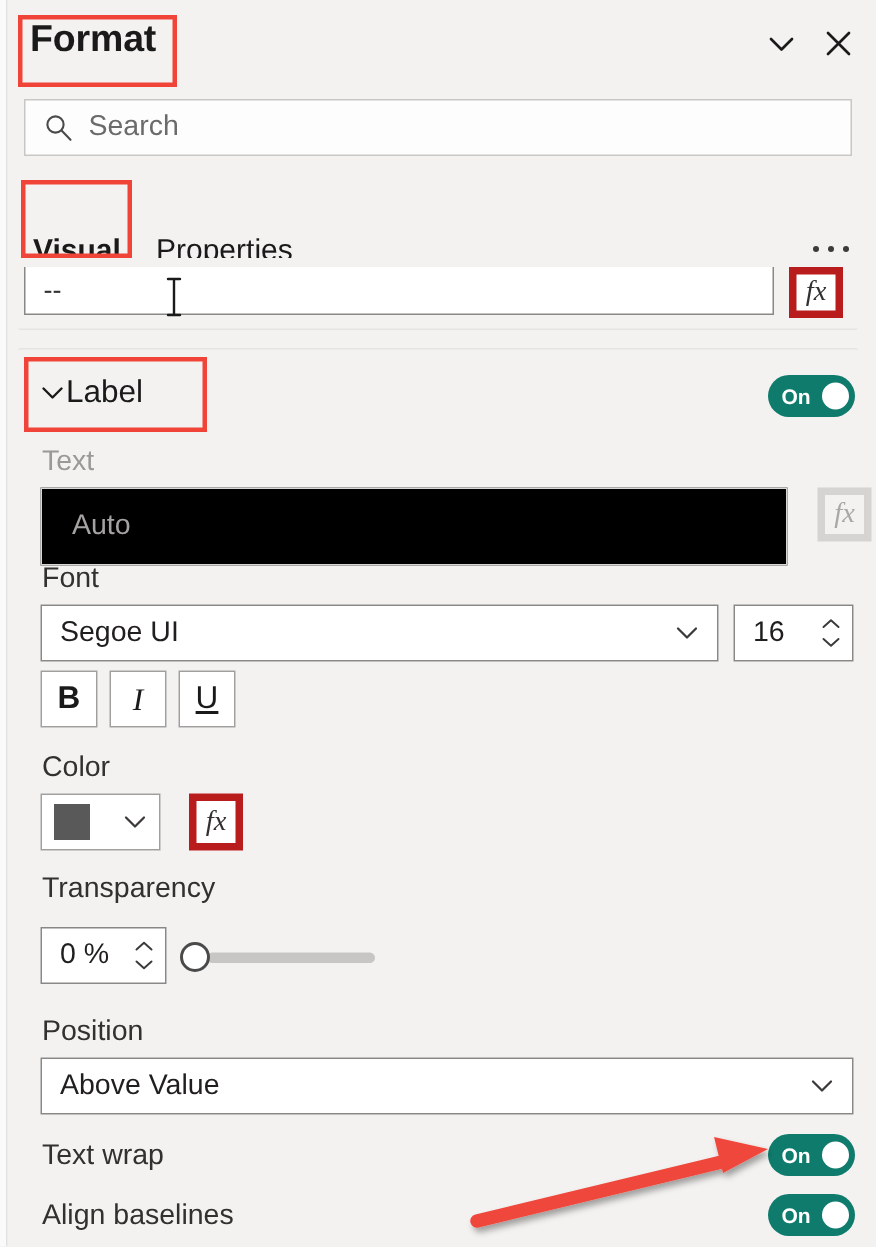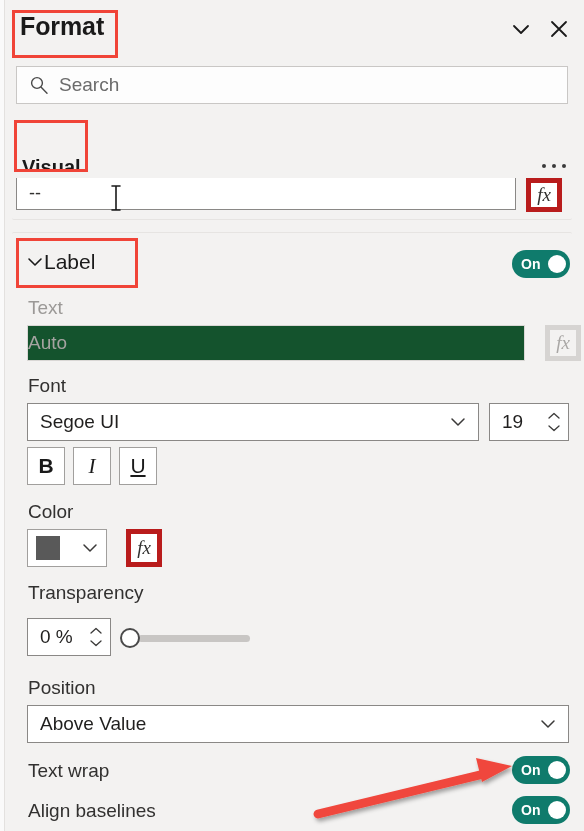--- a/index.html
+++ b/index.html
@@ -163,25 +163,25 @@
   
   .flabel {
     position: absolute; left: 28px;
     font-size: 19px; color: #323130;
   }
   .flabel.muted { color: #9b9997; }
 
   
   .text-field {
     position: absolute; left: 27px; top: 325px;
-    width: 498px; height: 36px;
-    background: #14532d;
+    width: 498px; height: 52px;
+    background: #000000;
     border: 1px solid #d9d7d5;
     display: flex; align-items: center;
-    padding-left: 0;
+    padding-left: 20px;
     font-size: 19px; color: #a5a3a1;
   }
   .fx-pos-text { position: absolute; left: 535px; top: 325px; width: 36px; height: 36px; }
 
   
   .dropdown {
     background: #ffffff;
     border: 1px solid #8a8886;
     display: flex; align-items: center;
     padding-left: 12px; padding-right: 10px;
@@ -300,20 +300,21 @@
     <svg class="search-icon" viewBox="0 0 20 20">
       <circle cx="8" cy="8" r="5.4" fill="none" stroke="#4a4a4a" stroke-width="1.4"></circle>
       <path d="M12.2 12.2 L18 18.2" stroke="#4a4a4a" stroke-width="1.4" stroke-linecap="round"></path>
     </svg>
     <span class="search-placeholder">Search</span>
   </div>
 
   <div class="tabrow">
     <div class="tab active">Visual</div>
     <div class="tab-underline" style="background: rgb(16, 124, 102);"></div>
+    <div class="tab inactive">Properties</div>
     <div class="ellipsis">
       <span></span>
         <span></span>
         <span></span>
     </div>
   </div>
 
   <div class="card clipped"></div>
   <div class="topfield-row">
     <div class="topfield">--</div>
@@ -342,21 +343,21 @@
   <div class="fx-btn disabled fx-pos-text">fx</div>
 
   <div class="flabel" style="top:375px">Font</div>
   <div class="dropdown" id="font-dd">
     <span class="dd-val">Segoe UI</span>
     <svg class="dd-chev" viewBox="0 0 20 20">
       <path d="M4 7 L10 13 L16 7" fill="none" stroke="#3b3a39" stroke-width="1.5" stroke-linecap="round" stroke-linejoin="round"></path>
     </svg>
   </div>
   <div class="spinner" id="font-size-sp">
-    <span class="sp-val">19</span>
+    <span class="sp-val">16</span>
     <span class="sp-arrows">
       <svg viewBox="0 0 16 10">
         <path d="M3 7 L8 2.5 L13 7" fill="none" stroke="#3b3a39" stroke-width="1.3" stroke-linecap="round" stroke-linejoin="round"></path>
       </svg>
       <svg viewBox="0 0 16 10">
         <path d="M3 3 L8 7.5 L13 3" fill="none" stroke="#3b3a39" stroke-width="1.3" stroke-linecap="round" stroke-linejoin="round"></path>
       </svg>
     </span>
   </div>
 

